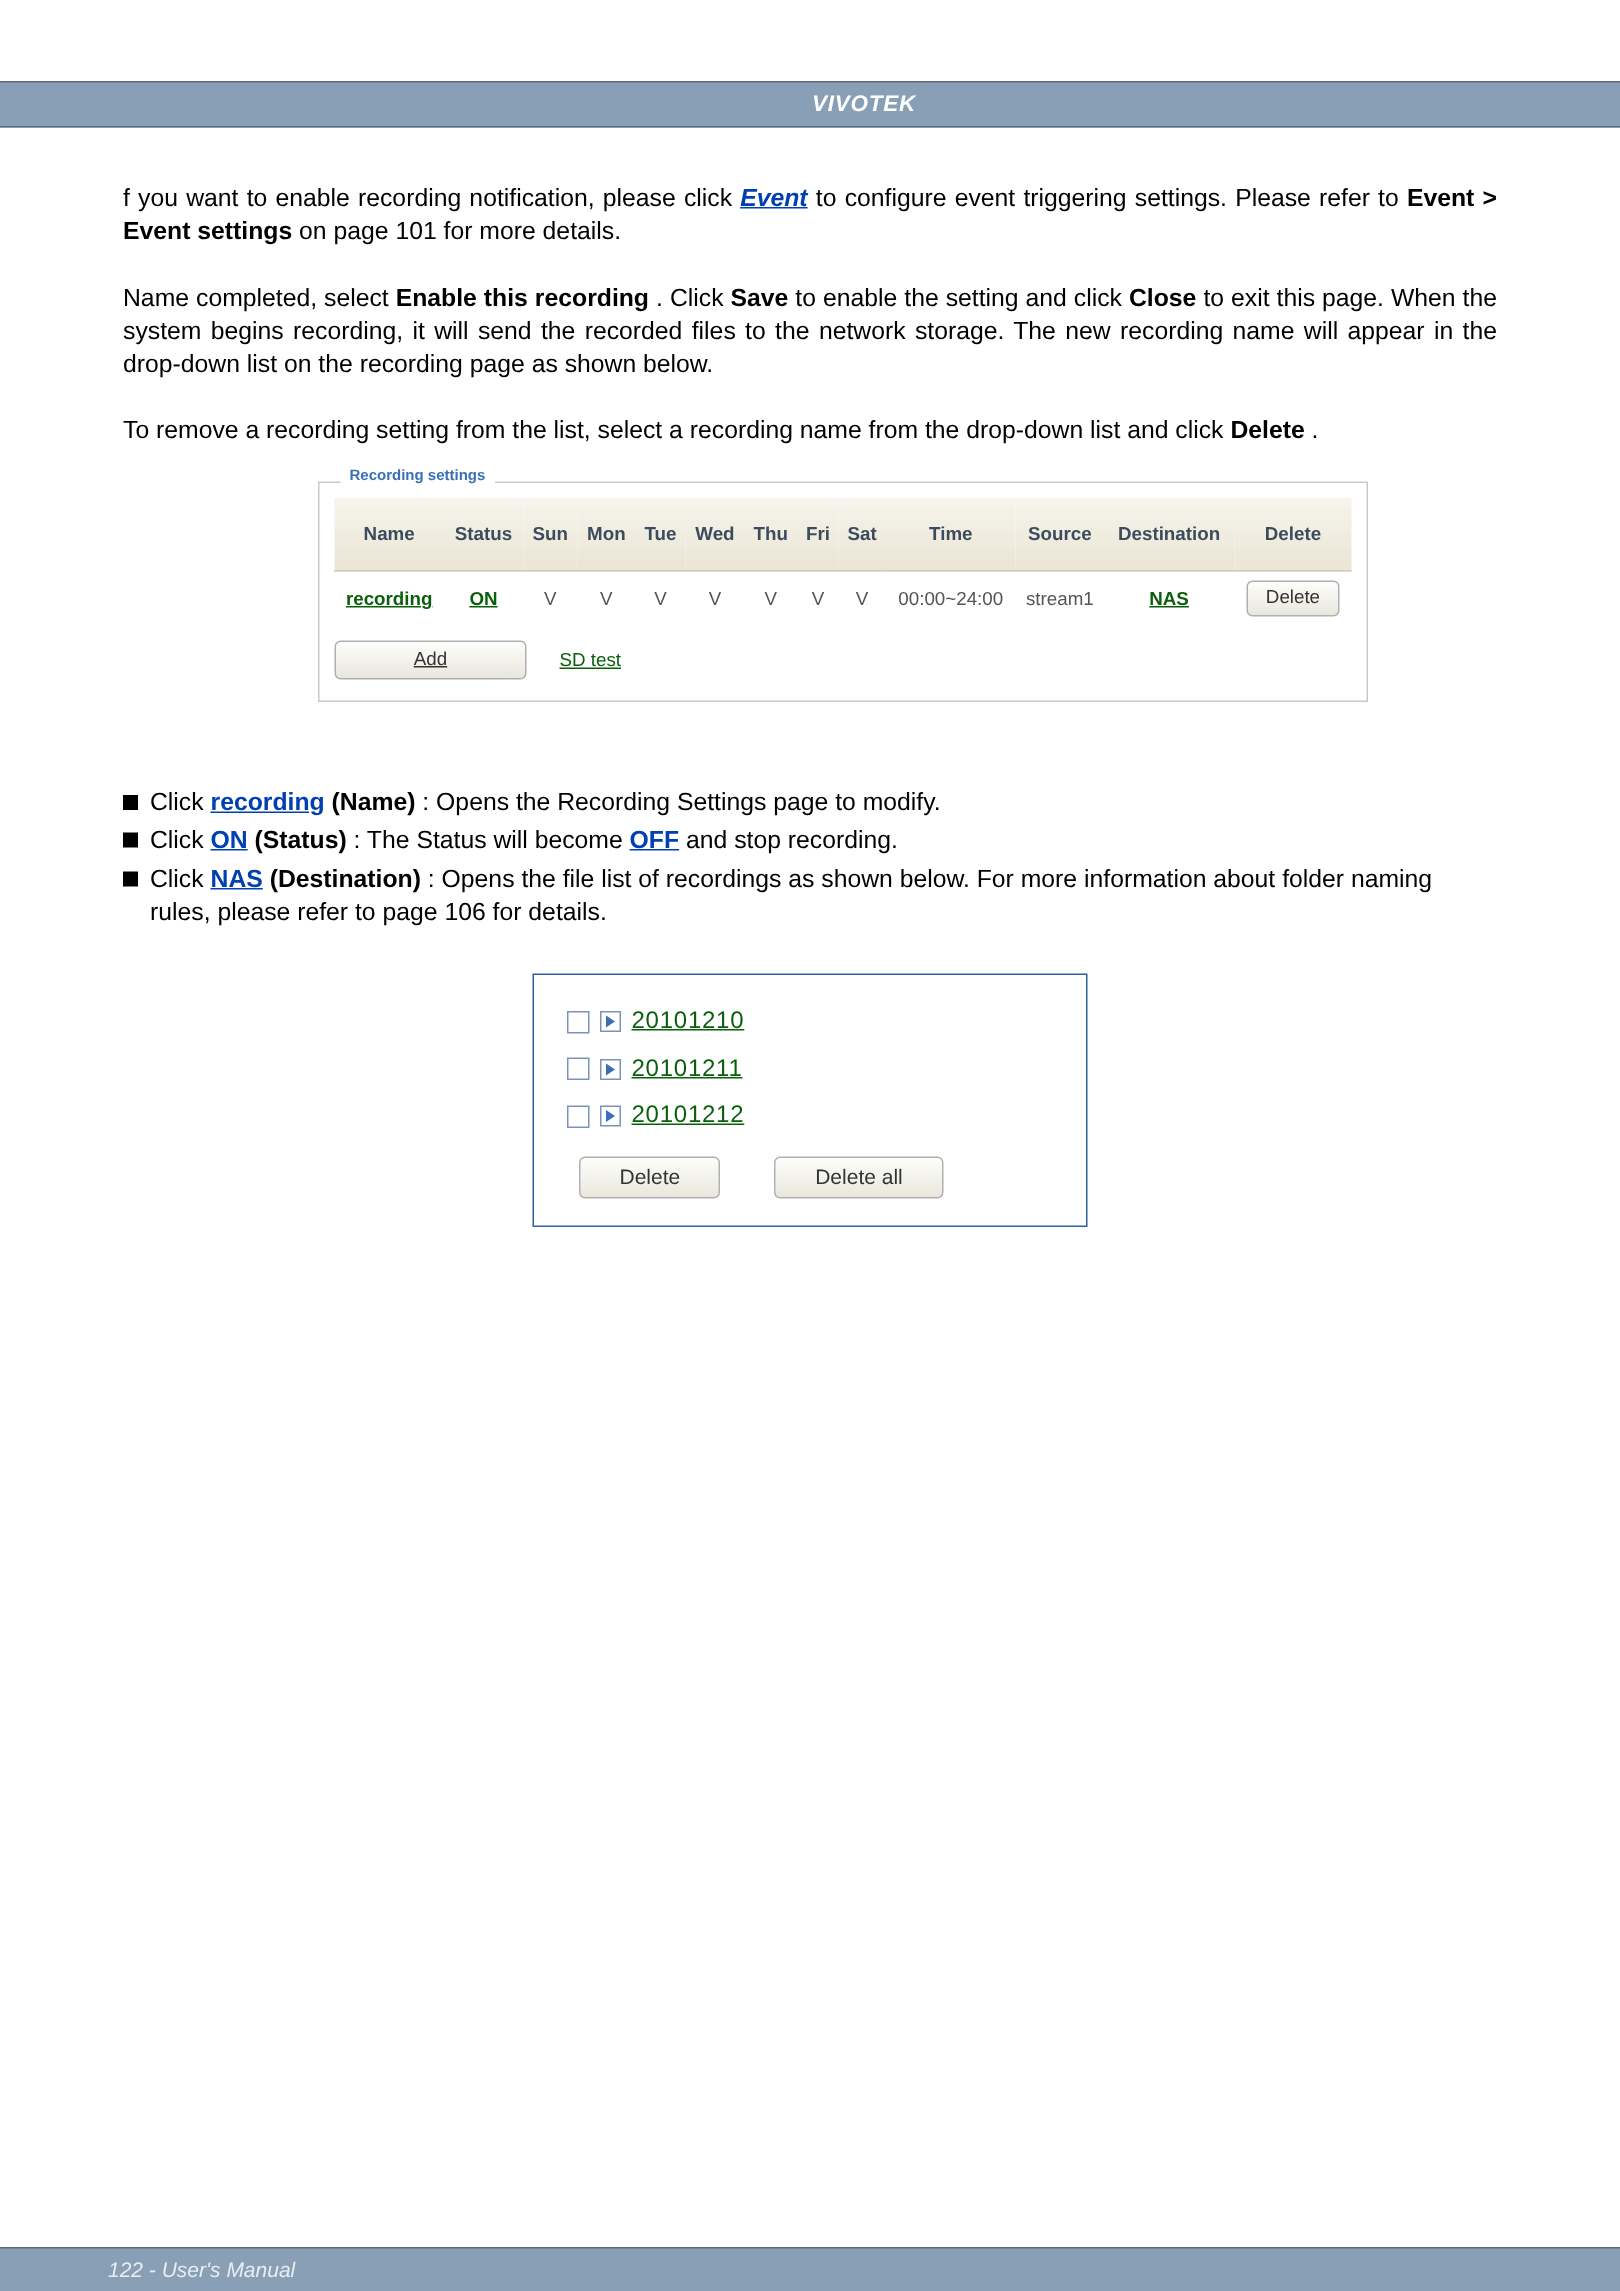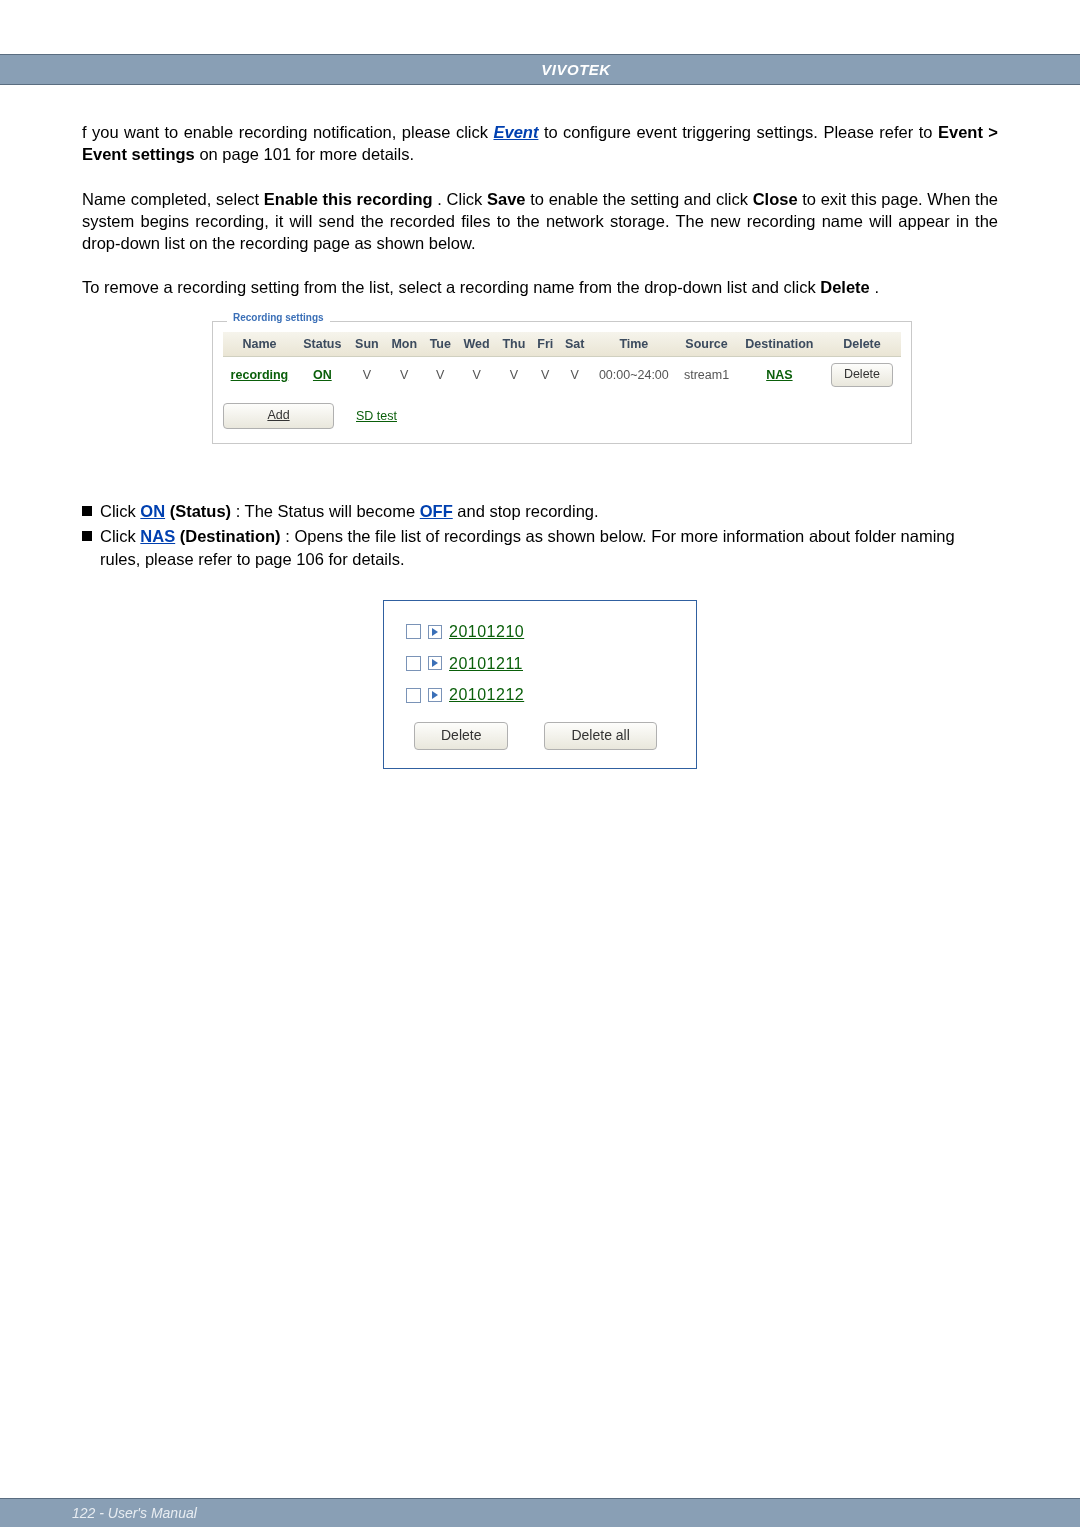--- a/index.html
+++ b/index.html
@@ -62,21 +62,21 @@
   .rec-table {
     width: 100%;
     border-collapse: collapse;
     font-size: 12.5px;
     text-align: center;
   }
   .rec-table th {
     background: linear-gradient(#f6f4ec, #eae5d4);
     color: #3c4b5e;
     font-weight: bold;
-    padding: 4px 4px;
+    padding: 16px 4px;
     border-bottom: 1px solid #d0d0c0;
   }
   .rec-table td {
     padding: 6px 3px;
     vertical-align: middle;
     color: #555;
   }
   .rec-table td .cell-link {
     color: #0a5f0a;
     text-decoration: underline;
@@ -99,21 +99,21 @@
 
   
   .bullets { margin: 56px 0 24px 0; }
   .bullets .row { display: flex; margin-bottom: 3px; }
   .bullets .sq { width: 10px; height: 10px; background: #000; margin-top: 6px; margin-right: 8px; flex: none; }
   .bullets .txt { flex: 1; }
 
   
   .filebox {
     border: 1px solid #3060a0;
-    width: 314px;
+    width: 370px;
     margin: 30px auto 0 auto;
     padding: 20px 18px 18px 22px;
     background: #fff;
   }
   .file-row {
     display: flex;
     align-items: center;
     margin-bottom: 10px;
   }
   .file-chk {
@@ -232,26 +232,35 @@
           <td>V</td>
           <td>V</td>
           <td>00:00~24:00</td>
           <td>stream1</td>
           <td><a href="#" class="cell-link">NAS</a></td>
           <td><span class="btn btn-small">Delete</span></td>
         </tr>
       </tbody>
     </table>
     <div class="rec-actions">
-      <span class="btn" style="width:111px;text-decoration:underline;">Add</span>
+      <span class="btn" style="width:128px;text-decoration:underline;">Add</span>
       <span class="sd-link">SD test</span>
     </div>
   </div>
 
   <div class="bullets">
+    <div class="row">
+      <div class="sq"></div>
+      <div class="txt">
+        <span>Click </span>
+        <a href="#" class="link" style="color:#0040b0;font-weight:bold;">recording</a>
+        <span class="bold"> (Name)</span>
+        <span>: Opens the Recording Settings page to modify.</span>
+      </div>
+    </div>
     <div class="row">
       <div class="sq"></div>
       <div class="txt">
         <span>Click </span>
         <a href="#" class="link" style="color:#0040b0;font-weight:bold;">ON</a>
         <span class="bold"> (Status)</span>
         <span>: The Status will become </span>
         <a href="#" class="link" style="color:#0040b0;font-weight:bold;">OFF</a>
         <span> and stop recording.</span>
       </div>

